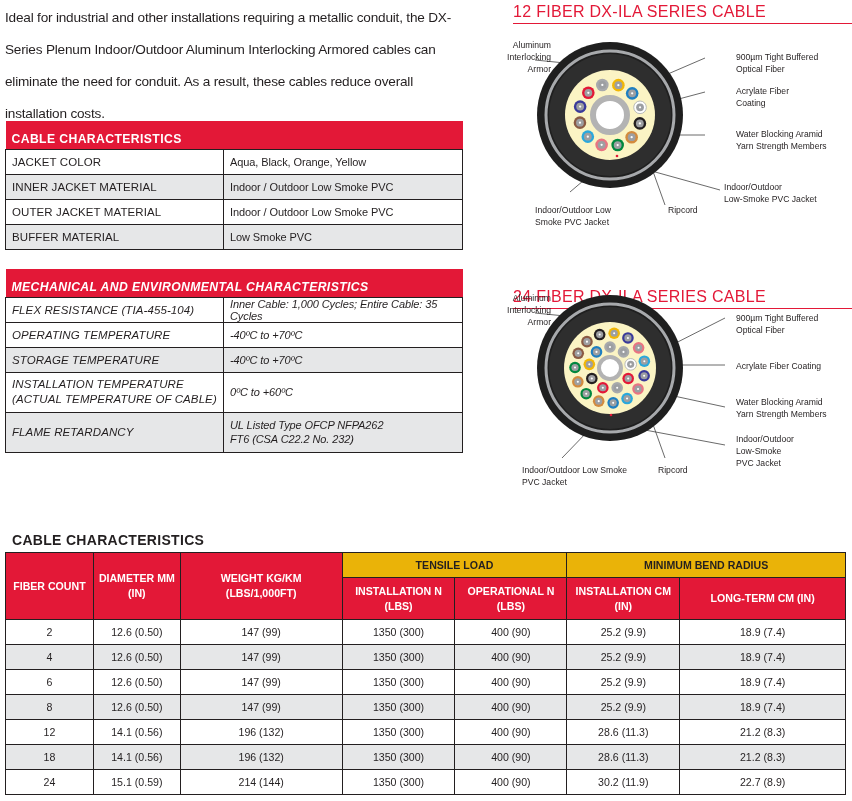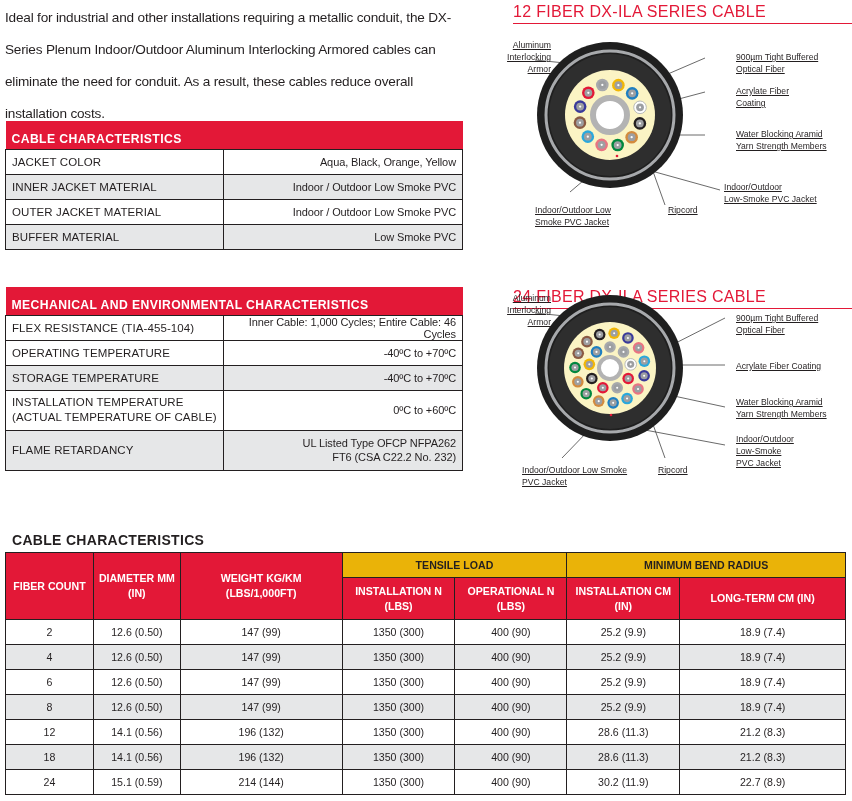--- a/index.html
+++ b/index.html
@@ -18,39 +18,39 @@
   }
   .spec-table .hdr {
     background: #e31837; color: #fff; font-weight: bold;
     font-size: 12.2px; letter-spacing: 0.4px;
     height: 28px; padding: 8px 6px 0 6px; text-align: left;
   }
   .spec-table td {
     border: 1px solid #231f20; padding: 0 6px; vertical-align: middle;
   }
   .spec-table td.label { width: 218px; letter-spacing: 0.1px; text-transform: uppercase; font-size: 11.5px;}
-  .spec-table td.value { font-size: 11px; letter-spacing: -0.1px; text-align: right; }
+  .spec-table td.value { font-size: 11px; letter-spacing: -0.1px; }
   .spec-table tr.alt td { background: #e6e7e8; }
   #t1 { top: 121px; }
   #t1 td { height: 25px; }
-  #t2 { top: 287px; }
+  #t2 { top: 269px; font-style: italic; }
 
   .diagram-title {
     position: absolute; left: 513px; width: 339px;
     color: #e31837; font-size: 16px; letter-spacing: 0.3px;
     border-bottom: 1.5px solid #e31837; padding-bottom: 2px;
   }
   #d1-title { top: 3px; }
   #d2-title { top: 256px; margin-top: 32px; }
 
   .diagram { position: absolute; left: 495px; width: 357px; height: 210px; }
   #d1 { top: 30px; }
   #d2 { top: 283px; }
   .diagram svg { position: absolute; left: 0; top: 0; }
-  .callout { position: absolute; font-size: 8.6px; line-height: 12px; color: #231f20; text-decoration: underline; }
+  .callout { position: absolute; font-size: 8.6px; line-height: 12px; color: #231f20; }
 
   .section-title {
     position: absolute; left: 12px; top: 532px;
     font-size: 14px; font-weight: bold; letter-spacing: 0.3px; color: #231f20;
   }
 
   .data-table {
     position: absolute; left: 5px; top: 552px; width: 841px;
     border-collapse: collapse; font-size: 10.6px; text-align: center;
   }
@@ -98,21 +98,21 @@
 
 <table class="spec-table" id="t2">
   <thead>
     <tr>
         <th class="hdr" colspan="2">MECHANICAL AND ENVIRONMENTAL CHARACTERISTICS</th>
       </tr>
   </thead>
   <tbody>
     <tr style="height:16px">
       <td class="label">FLEX RESISTANCE (TIA-455-104)</td>
-      <td class="value">Inner Cable: 1,000 Cycles; Entire Cable: 46 Cycles</td>
+      <td class="value">Inner Cable: 1,000 Cycles; Entire Cable: 35 Cycles</td>
     </tr>
     <tr style="height:25px">
       <td class="label">OPERATING TEMPERATURE</td>
       <td class="value">-40ºC to +70ºC</td>
     </tr>
     <tr class="alt" style="height:25px">
       <td class="label">STORAGE TEMPERATURE</td>
       <td class="value">-40ºC to +70ºC</td>
     </tr>
     <tr style="height:40px">

